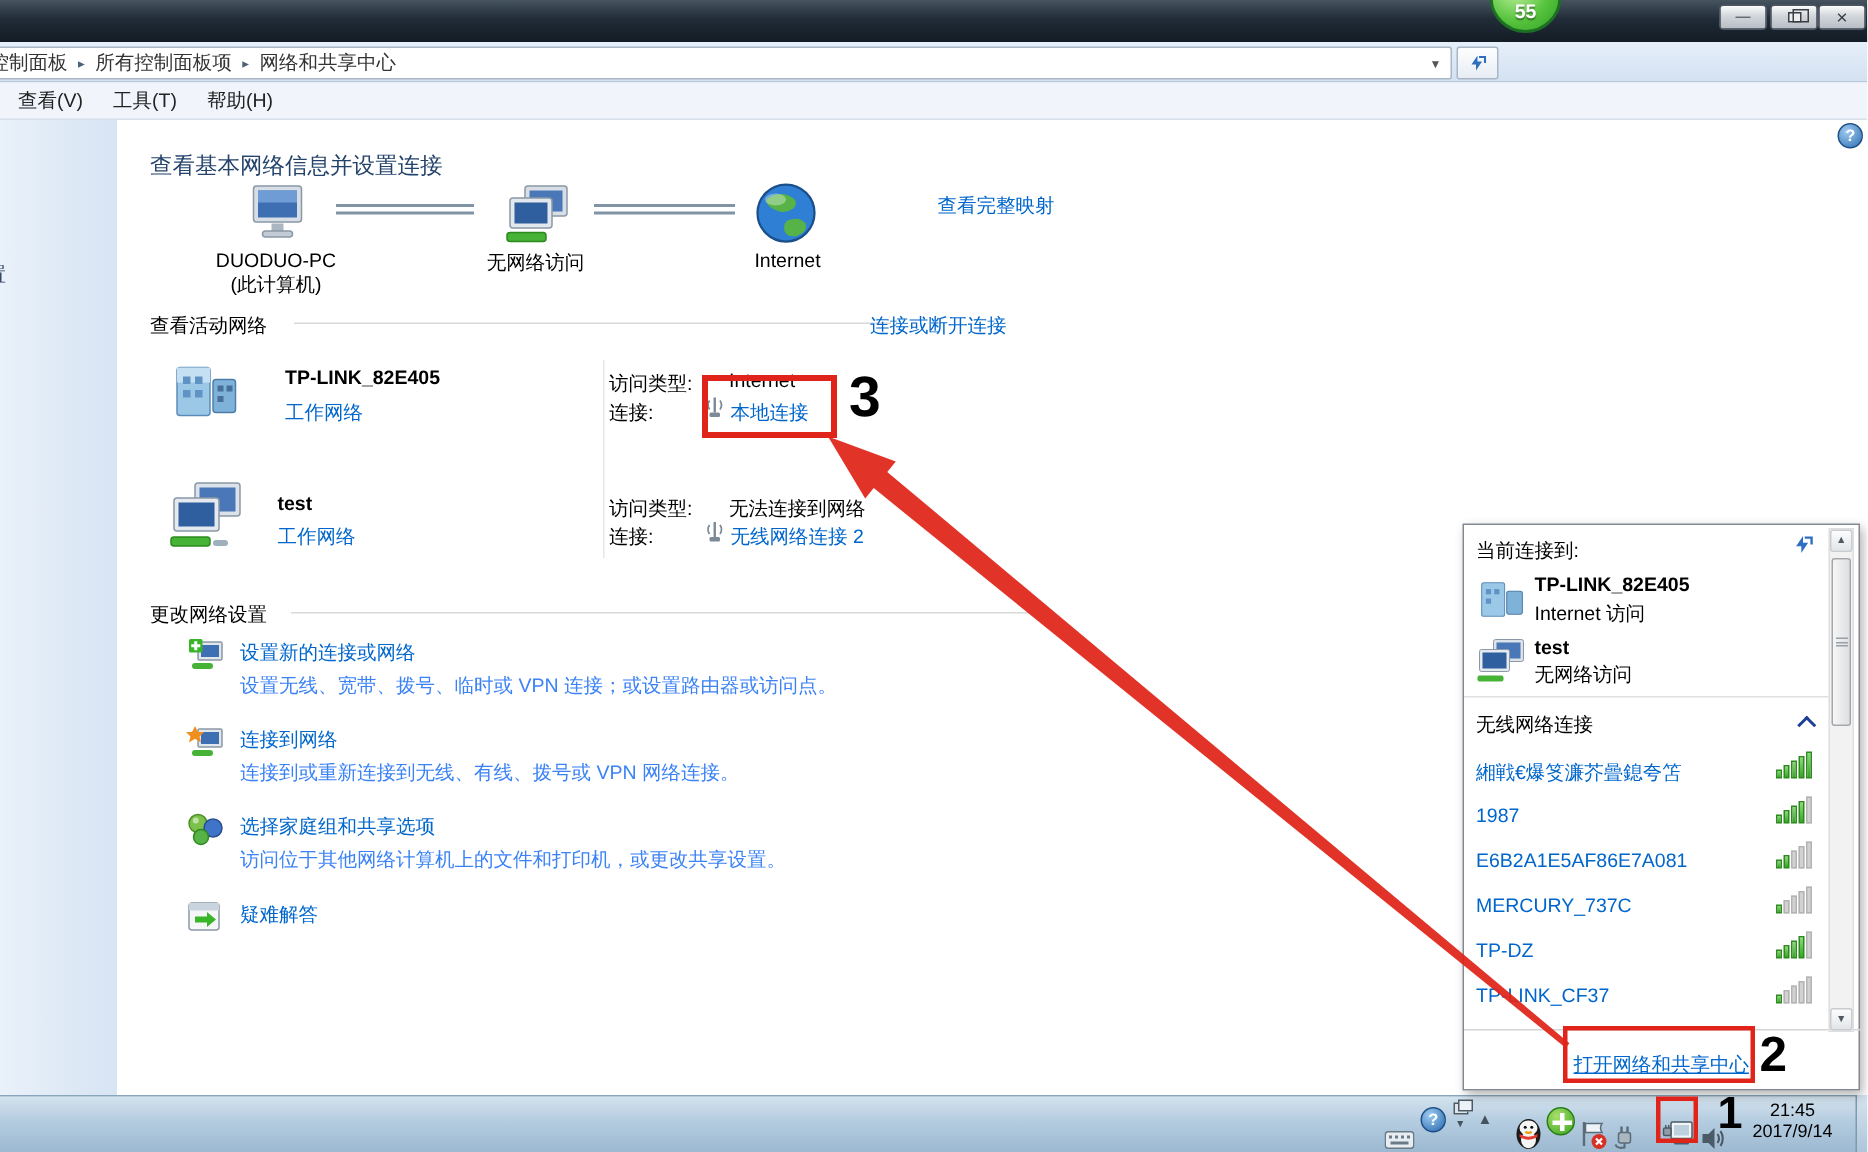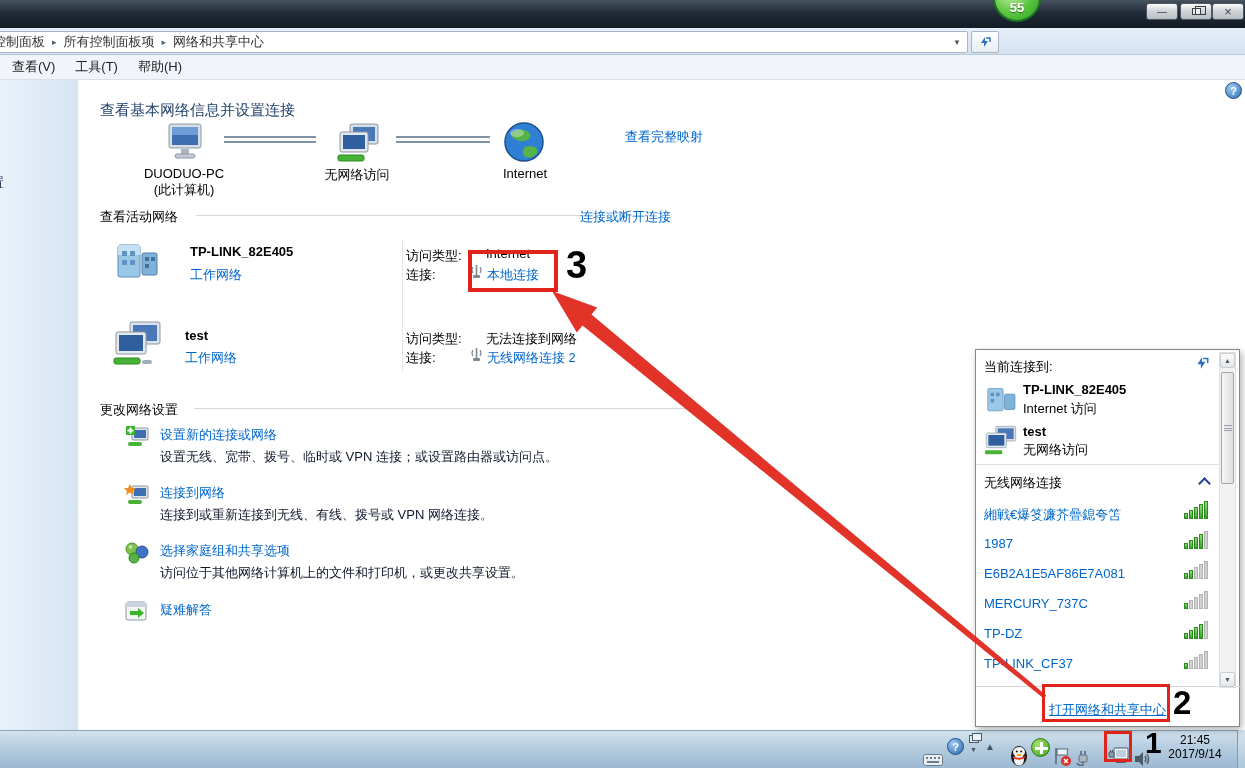--- a/index.html
+++ b/index.html
@@ -52,21 +52,21 @@
   color:#fff; font-size:11px; font-weight:bold; text-align:center; line-height:16px; z-index:2; }
 
 .h1 { position:absolute; left:100px; top:101px; font-size:15px; color:#24436b; z-index:2; }
 .link { color:#0066cc; font-size:13px; text-decoration:none; cursor:pointer; }
 .blk { color:#000; font-size:13px; }
 .bold { font-weight:bold; }
 .sect-line { position:absolute; height:1px; background:#d8d8d8; z-index:2; }
 .vdiv { position:absolute; left:402px; top:240px; width:1px; height:132px; background:#e6e6e6; z-index:2; }
 .maplabel { position:absolute; text-align:center; font-size:13px; color:#000; z-index:2; }
 .connector { position:absolute; height:7px; border-top:2px solid #8094a6; border-bottom:2px solid #8094a6; z-index:2; }
-.desc { position:absolute; font-size:13px; color:#0f172a; z-index:2; }
+.desc { position:absolute; font-size:13px; color:#3b82f6; z-index:2; }
 
 
 .flyout { position:absolute; left:975px; top:349px; width:265px; height:378px; background:#fff;
   border:1px solid #828790; box-shadow:2px 3px 7px rgba(0,0,0,.3); z-index:30; }
 .fly-sep { position:absolute; left:0; width:244px; height:1px; background:#e0e0e0; }
 .chev-up { width:9px; height:9px; border-left:2px solid #1c3f94; border-top:2px solid #1c3f94;
   transform:rotate(45deg); }
 .bars { position:absolute; display:flex; align-items:flex-end; gap:1px; width:25px; height:18px; }
 .bars span { width:4px; background:#d2d2d2; border:1px solid #b3b3b3; }
 .bars span:nth-child(1){height:6px;} .bars span:nth-child(2){height:9px;}

